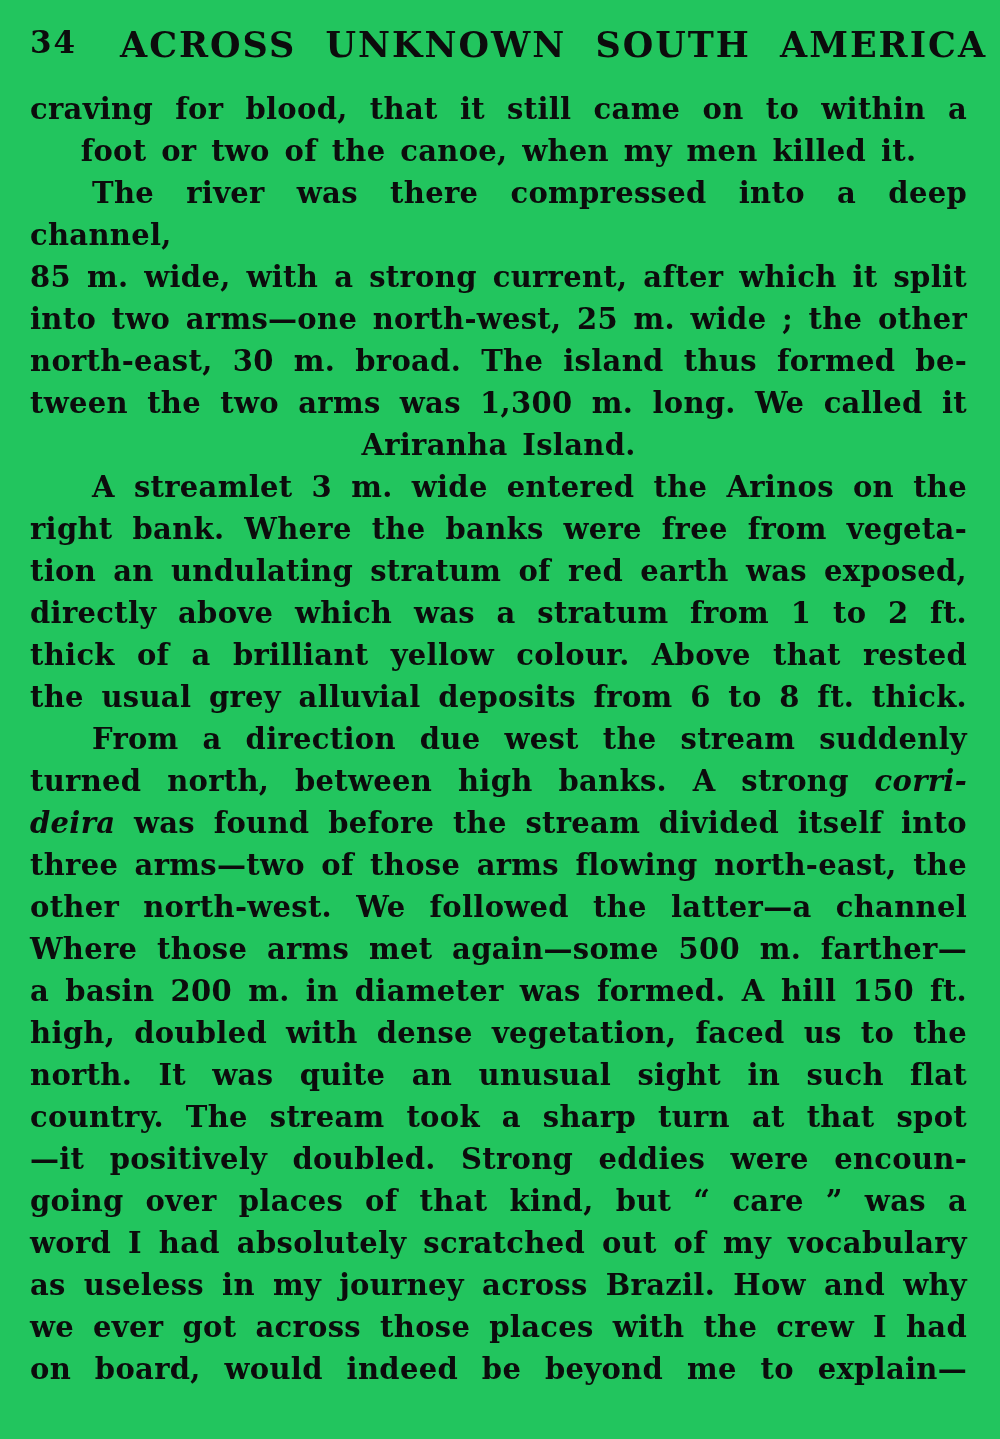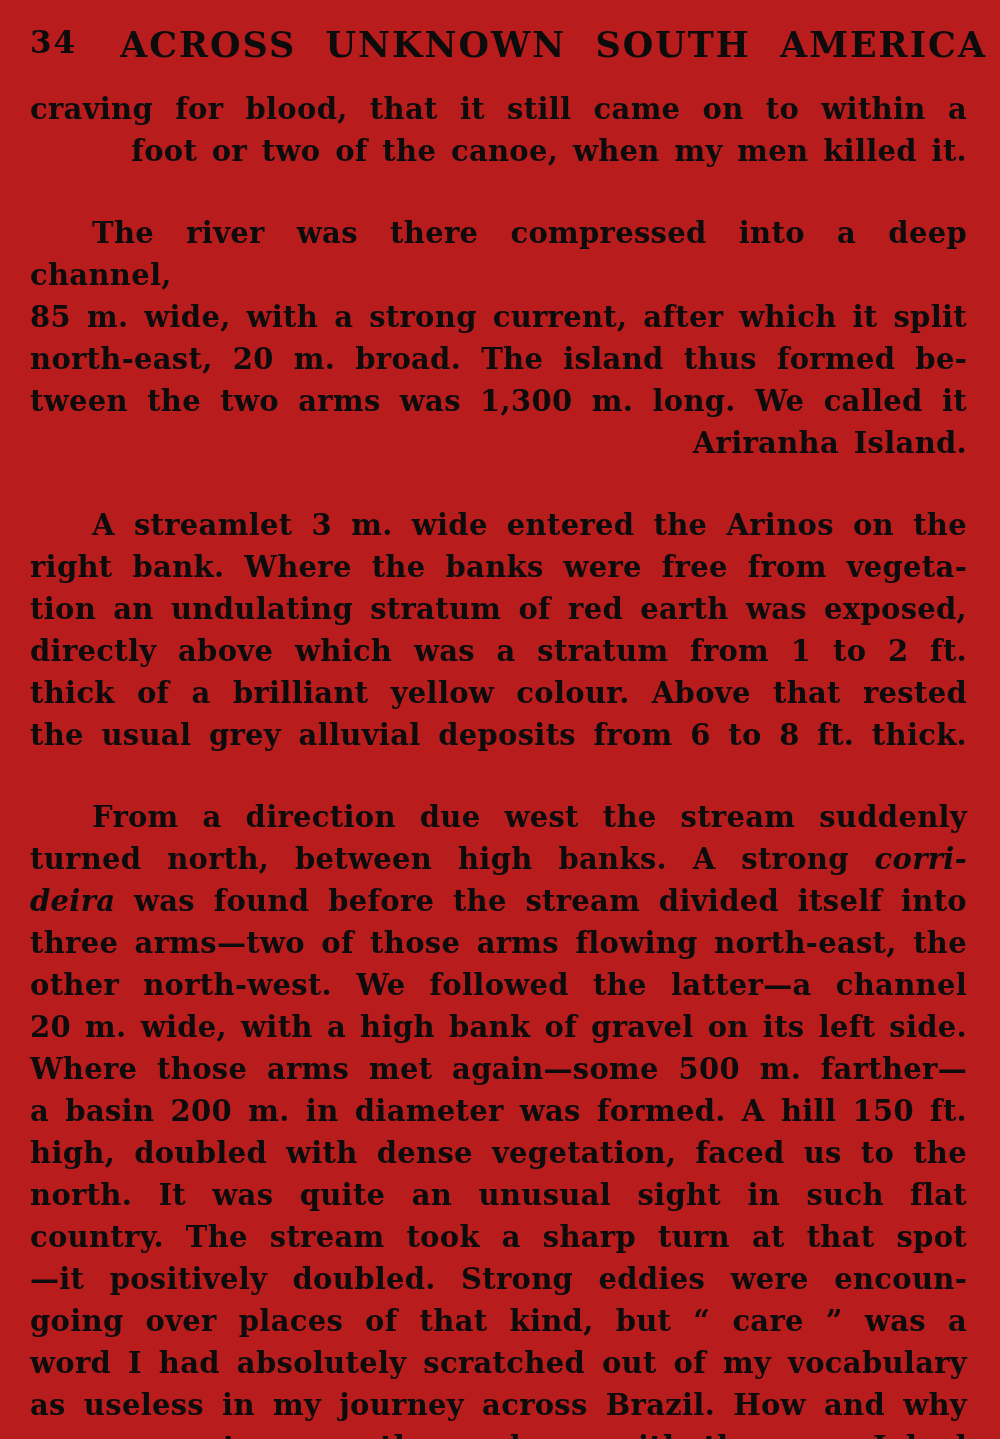--- a/index.html
+++ b/index.html
@@ -1,21 +1,21 @@
 <!DOCTYPE html>
 <html><head>
 <meta charset="utf-8">
 <style>
   html, body { margin: 0; padding: 0; background: #ffffff; }
   .page {
     position: relative;
     width: 1000px;
     height: 1439px;
     box-sizing: border-box;
-    background: #b91c1c;
+    background: #22c55e;
     color: #0c0c0c;
     font-family: "DejaVu Serif", "Liberation Serif", serif;
     font-weight: bold;
     overflow: hidden;
   }
   .hdr {
     position: relative;
     padding: 24px 30px 0 30px;
     height: 44px;
   }
@@ -42,60 +42,60 @@
     letter-spacing: 0.3px;
     word-spacing: 2px;
   }
   .line { min-height: 42px; }
   .jl {
     text-align: justify;
     text-align-last: justify;
     text-justify: inter-word;
   }
   .ll {
-    text-align: right;
+    text-align: center;
     word-spacing: 0.15em;
   }
-  .ind { text-indent: 62px; margin-top: 40px; }
+  .ind { text-indent: 62px; }
   .line em { font-style: italic; font-weight: bold; }
 </style>
 </head>
 <body>
 
 <div class="page">
 
   <header class="hdr">
     <span class="pgnum">34</span>
     <div class="title">ACROSS UNKNOWN SOUTH AMERICA</div>
   </header>
 
   <div class="text">
 
     <div class="line jl">craving for blood, that it still came on to within a</div>
     <div class="line ll">foot or two of the canoe, when my men killed it.</div>
 
     <div class="line jl ind">The river was there compressed into a deep channel,</div>
     <div class="line jl">85 m. wide, with a strong current, after which it split</div>
-    <div class="line jl">north-east, 20 m. broad. The island thus formed be-</div>
+    <div class="line jl">into two arms—one north-west, 25 m. wide ; the other</div>
+    <div class="line jl">north-east, 30 m. broad. The island thus formed be-</div>
     <div class="line jl">tween the two arms was 1,300 m. long. We called it</div>
     <div class="line ll">Ariranha Island.</div>
 
     <div class="line jl ind">A streamlet 3 m. wide entered the Arinos on the</div>
     <div class="line jl">right bank. Where the banks were free from vegeta-</div>
     <div class="line jl">tion an undulating stratum of red earth was exposed,</div>
     <div class="line jl">directly above which was a stratum from 1 to 2 ft.</div>
     <div class="line jl">thick of a brilliant yellow colour. Above that rested</div>
     <div class="line jl">the usual grey alluvial deposits from 6 to 8 ft. thick.</div>
 
     <div class="line jl ind">From a direction due west the stream suddenly</div>
     <div class="line jl"><span>turned north, between high banks. A strong </span><em>corri-</em></div>
     <div class="line jl"><em>deira</em><span> was found before the stream divided itself into</span></div>
     <div class="line jl">three arms—two of those arms flowing north-east, the</div>
     <div class="line jl">other north-west. We followed the latter—a channel</div>
-    <div class="line jl">20 m. wide, with a high bank of gravel on its left side.</div>
     <div class="line jl">Where those arms met again—some 500 m. farther—</div>
     <div class="line jl">a basin 200 m. in diameter was formed. A hill 150 ft.</div>
     <div class="line jl">high, doubled with dense vegetation, faced us to the</div>
     <div class="line jl">north. It was quite an unusual sight in such flat</div>
     <div class="line jl">country. The stream took a sharp turn at that spot</div>
     <div class="line jl">—it positively doubled. Strong eddies were encoun-</div>
     <div class="line jl">going over places of that kind, but “ care ” was a</div>
     <div class="line jl">word I had absolutely scratched out of my vocabulary</div>
     <div class="line jl">as useless in my journey across Brazil. How and why</div>
     <div class="line jl">we ever got across those places with the crew I had</div>

